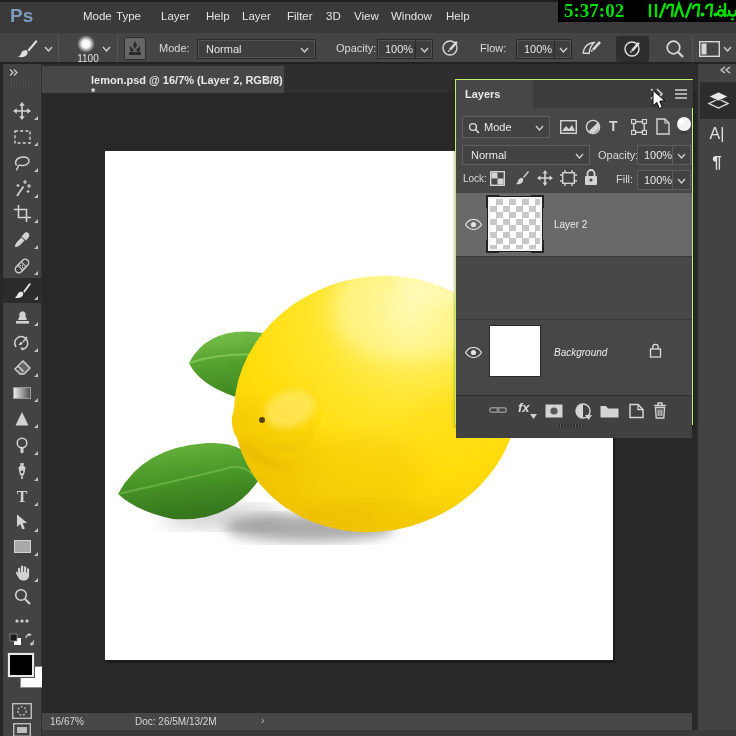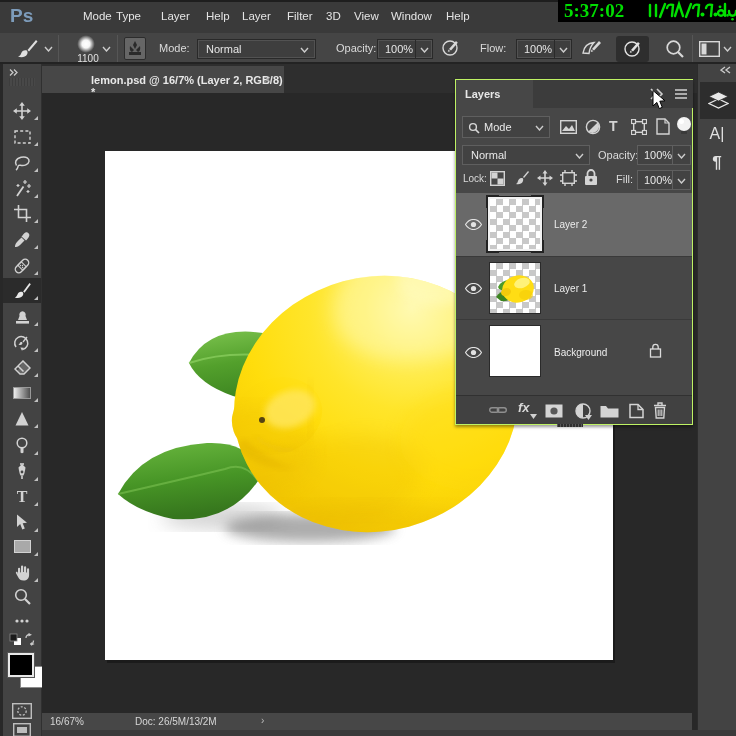--- a/index.html
+++ b/index.html
@@ -46,21 +46,21 @@
 #lp-headR { position:absolute; left:77px; top:0px; width:160px; height:28px; background:#3c3c3c; }
 .lp-row-sep { position:absolute; left:0; width:236px; height:1px; background:#3a3a3a; }
 .combo { position:absolute; background:#424242; border:1px solid #5f5f5f; color:#e8e8e8; font-size:11px; }
 .lrow { position:absolute; left:0; width:236px; height:63px; }
 .lrow.sel { background:#696969; }
 .thumb { position:absolute; left:33px; top:5px; width:52px; height:52px; }
 .lname { position:absolute; left:98px; font-size:10px; color:#ececec; }
 .checker { background-color:#fff;
   background-image:repeating-conic-gradient(#c8c8c8 0% 25%, #ffffff 0% 50%);
   background-size:13px 13px; }
-#lp-bottom { position:absolute; left:0; top:315px; width:236px; height:29px; background:#414141; border-top:1px solid #313131; }
+#lp-bottom { position:absolute; left:0; top:315px; width:236px; height:43px; background:#414141; border-top:1px solid #313131; }
 
 
 #dock { left:697px; top:64px; width:39px; height:666px; background:#434343; border-left:1px solid #2c2c2c; }
 .dockicon { position:absolute; left:0; width:38px; text-align:center; color:#e0e0e0; }
 </style>
 </head>
 <body>
 <div id="root">
 
 <div id="menubar" class="abs"></div>
@@ -540,45 +540,28 @@
       <path d="M0.5,5.5 C3,1.5 6,0.5 8.5,0.5 C11,0.5 14,1.5 16.5,5.5 C14,9.5 11,10.5 8.5,10.5 C6,10.5 3,9.5 0.5,5.5 Z" fill="none" stroke="#e2e2e2" stroke-width="1.2"></path>
       <circle cx="8.5" cy="5.5" r="2.6" fill="#e2e2e2"></circle>
     </svg>
     <div class="thumb checker" style="left:32px;top:4px;width:54px;height:54px;border:2px solid #f2f2f2;box-shadow:0 0 0 1px #1d1d1d;"></div>
     <svg class="abs" style="left:30px;top:2px;" width="58" height="58" viewBox="0 0 58 58">
       <path d="M1,13 V1 H13 M45,1 H57 V13 M57,45 V57 H45 M13,57 H1 V45" fill="none" stroke="#222" stroke-width="2"></path>
     </svg>
     <div class="lname" style="top:26px;">Layer 2</div>
   </div>
   <div class="lp-row-sep" style="top:176px;"></div>
-  <div class="lrow" style="top:177px;">
-    <svg class="abs" style="left:9px;top:26px;" width="17" height="11" viewBox="0 0 17 11">
-      <path d="M0.5,5.5 C3,1.5 6,0.5 8.5,0.5 C11,0.5 14,1.5 16.5,5.5 C14,9.5 11,10.5 8.5,10.5 C6,10.5 3,9.5 0.5,5.5 Z" fill="none" stroke="#e2e2e2" stroke-width="1.2"></path>
-      <circle cx="8.5" cy="5.5" r="2.6" fill="#e2e2e2"></circle>
-    </svg>
-    <div class="thumb checker" style="border:1px solid #2a2a2a;">
-      <svg width="52" height="52" viewBox="0 0 52 52">
-        <path d="M8,24 Q11,17 21,17 Q28,17 28,23 Q24,29 15,28 Q9,27 8,24 Z" fill="#4c9a2a"></path>
-        <path d="M6,34 Q9,28 18,28 Q24,28 23,33 Q19,39 11,38 Z" fill="#3d8421"></path>
-        <ellipse cx="28" cy="26" rx="16" ry="13.5" fill="#ffdd14" transform="rotate(-14 28 26)"></ellipse>
-        <ellipse cx="32" cy="20" rx="8" ry="5" fill="#fff483" transform="rotate(-18 32 20)" opacity="0.9"></ellipse>
-        <ellipse cx="16" cy="29" rx="5" ry="4" fill="#f3ca0c" transform="rotate(-16 16 29)"></ellipse>
-        <ellipse cx="36" cy="32" rx="7" ry="5" fill="#f7cf08" opacity="0.7"></ellipse>
-      </svg>
-    </div>
-    <div class="lname" style="top:26px;">Layer 1</div>
-  </div>
   <div class="lp-row-sep" style="top:239px;"></div>
   <div class="lrow" style="top:240px;height:64px;">
     <svg class="abs" style="left:9px;top:27px;" width="17" height="11" viewBox="0 0 17 11">
       <path d="M0.5,5.5 C3,1.5 6,0.5 8.5,0.5 C11,0.5 14,1.5 16.5,5.5 C14,9.5 11,10.5 8.5,10.5 C6,10.5 3,9.5 0.5,5.5 Z" fill="none" stroke="#e2e2e2" stroke-width="1.2"></path>
       <circle cx="8.5" cy="5.5" r="2.6" fill="#e2e2e2"></circle>
     </svg>
     <div class="thumb" style="background:#fff;border:1px solid #2a2a2a;"></div>
-    <div class="lname" style="top:27px;">Background</div>
+    <div class="lname" style="top:27px;font-style:italic;">Background</div>
     <svg class="abs" style="left:193px;top:23px;" width="13" height="15" viewBox="0 0 13 15">
       <rect x="1.5" y="6" width="10" height="8" fill="none" stroke="#dcdcdc" stroke-width="1.3"></rect>
       <path d="M3.8,6 V4 a2.7,2.7 0 0 1 5.4,0 V6" fill="none" stroke="#dcdcdc" stroke-width="1.3"></path>
     </svg>
   </div>
 
   <div id="lp-bottom">
     <svg class="abs" style="left:33px;top:9px;" width="18" height="10" viewBox="0 0 18 10">
       <rect x="0.7" y="2.7" width="9" height="4.6" rx="2.3" fill="none" stroke="#8f8f8f" stroke-width="1.4"></rect>
       <rect x="8.3" y="2.7" width="9" height="4.6" rx="2.3" fill="none" stroke="#8f8f8f" stroke-width="1.4"></rect>

